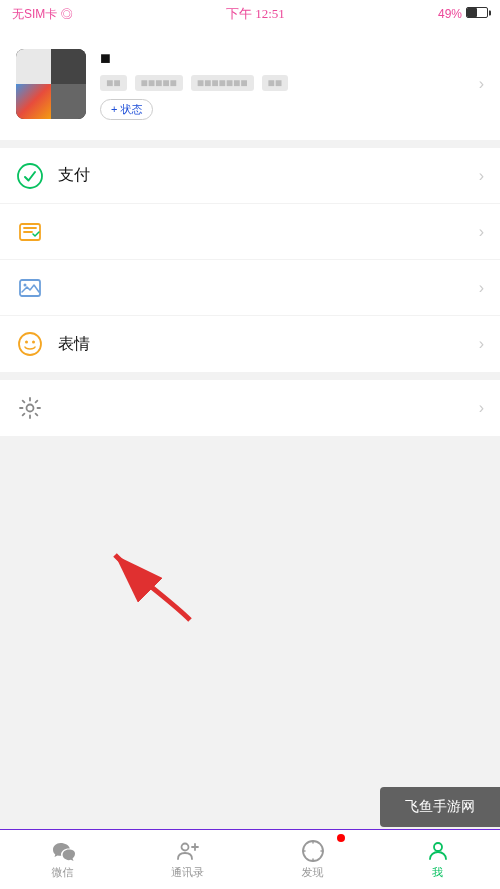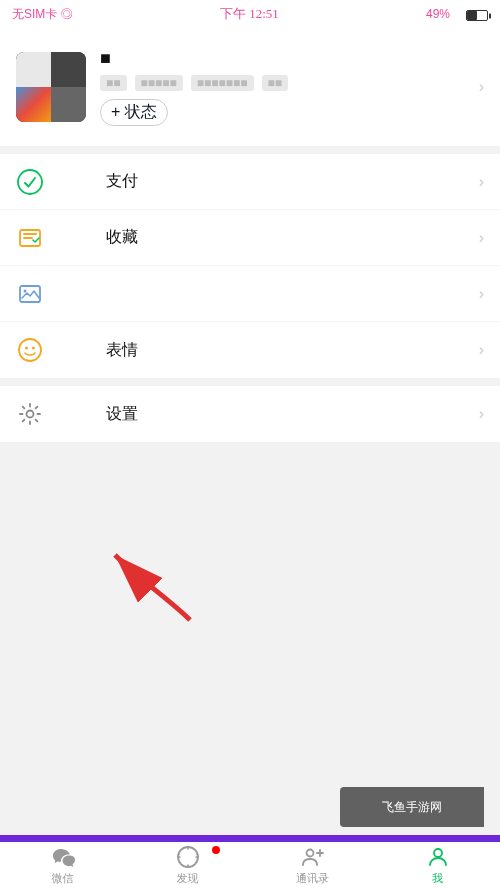--- a/index.html
+++ b/index.html
@@ -19,21 +19,21 @@
       background: #fff;
       display: flex;
       align-items: center;
       justify-content: space-between;
       padding: 0 12px;
       font-size: 12px;
       color: #ec4899;
     }
     .status-left { display: flex; align-items: center; gap: 4px; }
     .status-center { font-size: 13px; font-weight: 500; font-family: Liberation Serif, serif; }
-    .status-right { display: flex; align-items: flex-end; gap: 16px; }
+    .status-right { display: flex; align-items: flex-start; gap: 4px; }
     .battery-icon {
       width: 22px; height: 11px;
       border: 1.5px solid #333;
       border-radius: 2px;
       position: relative;
       display: inline-block;
     }
     .battery-icon::after {
       content: '';
       position: absolute;
@@ -102,22 +102,22 @@
       border-radius: 3px;
       padding: 1px 6px;
       display: inline-block;
     }
     .status-tag {
       display: inline-flex;
       align-items: center;
       border: 1px solid #ccc;
       border-radius: 20px;
       padding: 2px 10px;
-      font-size: 16px;
-      color: #0f172a;
+      font-size: 11px;
+      color: #1d4ed8;
       gap: 4px;
       cursor: pointer;
     }
     .chevron-right {
       color: #ccc;
       font-size: 16px;
       margin-left: auto;
       flex-shrink: 0;
     }
 
@@ -141,37 +141,36 @@
       height: 28px;
       display: flex;
       align-items: center;
       justify-content: center;
       flex-shrink: 0;
     }
     .menu-label {
       flex: 1;
       font-size: 16px;
       color: #111;
-      margin-left: 48px;
     }
 
     
     .arrow-annotation {
       position: absolute;
       pointer-events: none;
     }
 
     
     .tab-bar {
       position: absolute;
       bottom: 0;
       width: 100%;
-      height: 54px;
+      height: 60px;
       background: #fff;
-      border-top: 7px solid #6d28d9;
+      border-top: 1px solid #6d28d9;
       display: flex;
       align-items: center;
     }
     .tab-item {
       flex: 1;
       display: flex;
       flex-direction: column;
       align-items: center;
       justify-content: center;
       gap: 2px;
@@ -186,28 +185,28 @@
       font-size: 11px;
       color: #999;
     }
     .tab-item.active .tab-icon,
     .tab-item.active .tab-label { color: #07c160; }
 
     
     .watermark {
       position: absolute;
       bottom: 62px;
-      right: 16px;
-      width: 144px;
+      right: 0;
+      width: 120px;
       height: 40px;
       background: rgba(0,0,0,0.6);
       display: flex;
       align-items: center;
       justify-content: center;
-      font-size: 12px;
+      font-size: 14px;
       color: #fff;
       border-radius: 4px 0 0 4px;
     }
 
     
     svg { display: block; }
 
     .content-area {
       display: flex;
       flex-direction: column;
@@ -275,21 +274,20 @@
     </div>
 
     <div class="menu-item">
       <div class="menu-icon">
         <svg width="26" height="26" viewBox="0 0 26 26" fill="none">
           <rect x="3" y="5" width="20" height="16" rx="2" stroke="#f5a623" stroke-width="1.8" fill="none"></rect>
           <path d="M7 9h12M7 13h8" stroke="#f5a623" stroke-width="1.8" stroke-linecap="round"></path>
           <path d="M16 15l2 2 4-4" stroke="#07c160" stroke-width="1.5" stroke-linecap="round" stroke-linejoin="round"></path>
         </svg>
       </div>
-      <span class="menu-label">收藏</span>
       <span class="chevron-right">›</span>
     </div>
 
     <div class="menu-item">
       <div class="menu-icon">
         <svg width="26" height="26" viewBox="0 0 26 26" fill="none">
           <rect x="3" y="5" width="20" height="16" rx="2" stroke="#6c9fdb" stroke-width="1.8" fill="none"></rect>
           <path d="M5 17l5-5 3 3 4-5 5 7" stroke="#6c9fdb" stroke-width="1.5" stroke-linecap="round" stroke-linejoin="round" fill="none"></path>
           <circle cx="8" cy="10" r="1.5" fill="#6c9fdb"></circle>
         </svg>
@@ -313,21 +311,20 @@
   </div>
 
   <div class="menu-section">
     <div class="menu-item">
       <div class="menu-icon">
         <svg width="26" height="26" viewBox="0 0 26 26" fill="none">
           <circle cx="13" cy="13" r="3.5" stroke="#888" stroke-width="1.8" fill="none"></circle>
           <path d="M13 3v2.5M13 20.5V23M3 13h2.5M20.5 13H23M5.64 5.64l1.77 1.77M18.59 18.59l1.77 1.77M5.64 20.36l1.77-1.77M18.59 7.41l1.77-1.77" stroke="#888" stroke-width="1.8" stroke-linecap="round"></path>
         </svg>
       </div>
-      <span class="menu-label">设置</span>
       <span class="chevron-right">›</span>
     </div>
   </div>
 
   <div class="spacer"></div>
 
 </div>
 
 <div class="arrow-annotation" style="left: 100px; top: 540px; width: 120px; height: 100px;">
   <svg width="120" height="100" viewBox="0 0 120 100">
@@ -346,43 +343,43 @@
   <div class="tab-item">
     <div class="tab-icon">
       <svg width="24" height="24" viewBox="0 0 24 24" fill="none">
         <path d="M9.5 4C5.36 4 2 7.02 2 10.7c0 1.9.87 3.6 2.27 4.83L3.5 18l3.1-1.55c.9.25 1.87.4 2.9.4.25 0 .5 0 .74-.03-.15-.47-.24-.96-.24-1.48C10 12.1 13.48 9.4 17.8 9.4c.33 0 .66.02.98.06C18.05 6.28 14.14 4 9.5 4z" fill="#999"></path>
         <path d="M17.8 10.6c-3.42 0-6.2 2.36-6.2 5.27 0 2.9 2.78 5.27 6.2 5.27.73 0 1.43-.11 2.07-.3L22.5 22l-.95-2.58C22.73 18.37 24 16.62 24 14.67c0-2.91-2.78-4.07-6.2-4.07z" fill="#999"></path>
       </svg>
     </div>
     <span class="tab-label">微信</span>
   </div>
 
-  <div class="tab-item" style="position:relative">
-    <div class="tab-icon">
-      <svg width="24" height="24" viewBox="0 0 24 24" fill="none">
-        <circle cx="12" cy="12" r="10" stroke="#999" stroke-width="1.8" fill="none"></circle>
-        <path d="M12 2v2M12 20v2M2 12h2M20 12h2" stroke="#999" stroke-width="1.5" stroke-linecap="round"></path>
-      </svg>
-    </div>
-
-    <div style="position:absolute; top:4px; right:30px; width:8px; height:8px; background:#f00; border-radius:50%;"></div>
-    <span class="tab-label">发现</span>
-  </div>
-
   <div class="tab-item">
     <div class="tab-icon">
       <svg width="24" height="24" viewBox="0 0 24 24" fill="none">
         <circle cx="9" cy="8" r="3.5" stroke="#999" stroke-width="1.8" fill="none"></circle>
         <path d="M2 20c0-4 3-6 7-6s7 2 7 6" stroke="#999" stroke-width="1.8" stroke-linecap="round" fill="none"></path>
         <path d="M16 8h6M19 5v6" stroke="#999" stroke-width="1.8" stroke-linecap="round"></path>
       </svg>
     </div>
     <span class="tab-label">通讯录</span>
   </div>
 
+  <div class="tab-item" style="position:relative">
+    <div class="tab-icon">
+      <svg width="24" height="24" viewBox="0 0 24 24" fill="none">
+        <circle cx="12" cy="12" r="10" stroke="#999" stroke-width="1.8" fill="none"></circle>
+        <path d="M12 2v2M12 20v2M2 12h2M20 12h2" stroke="#999" stroke-width="1.5" stroke-linecap="round"></path>
+      </svg>
+    </div>
+
+    <div style="position:absolute; top:4px; right:30px; width:8px; height:8px; background:#f00; border-radius:50%;"></div>
+    <span class="tab-label">发现</span>
+  </div>
+
   <div class="tab-item active">
     <div class="tab-icon">
       <svg width="24" height="24" viewBox="0 0 24 24" fill="none">
         <circle cx="12" cy="8" r="4" stroke="#07c160" stroke-width="1.8" fill="none"></circle>
         <path d="M4 20c0-4 3.6-7 8-7s8 3 8 7" stroke="#07c160" stroke-width="1.8" stroke-linecap="round" fill="none"></path>
       </svg>
     </div>
     <span class="tab-label">我</span>
   </div>
 

